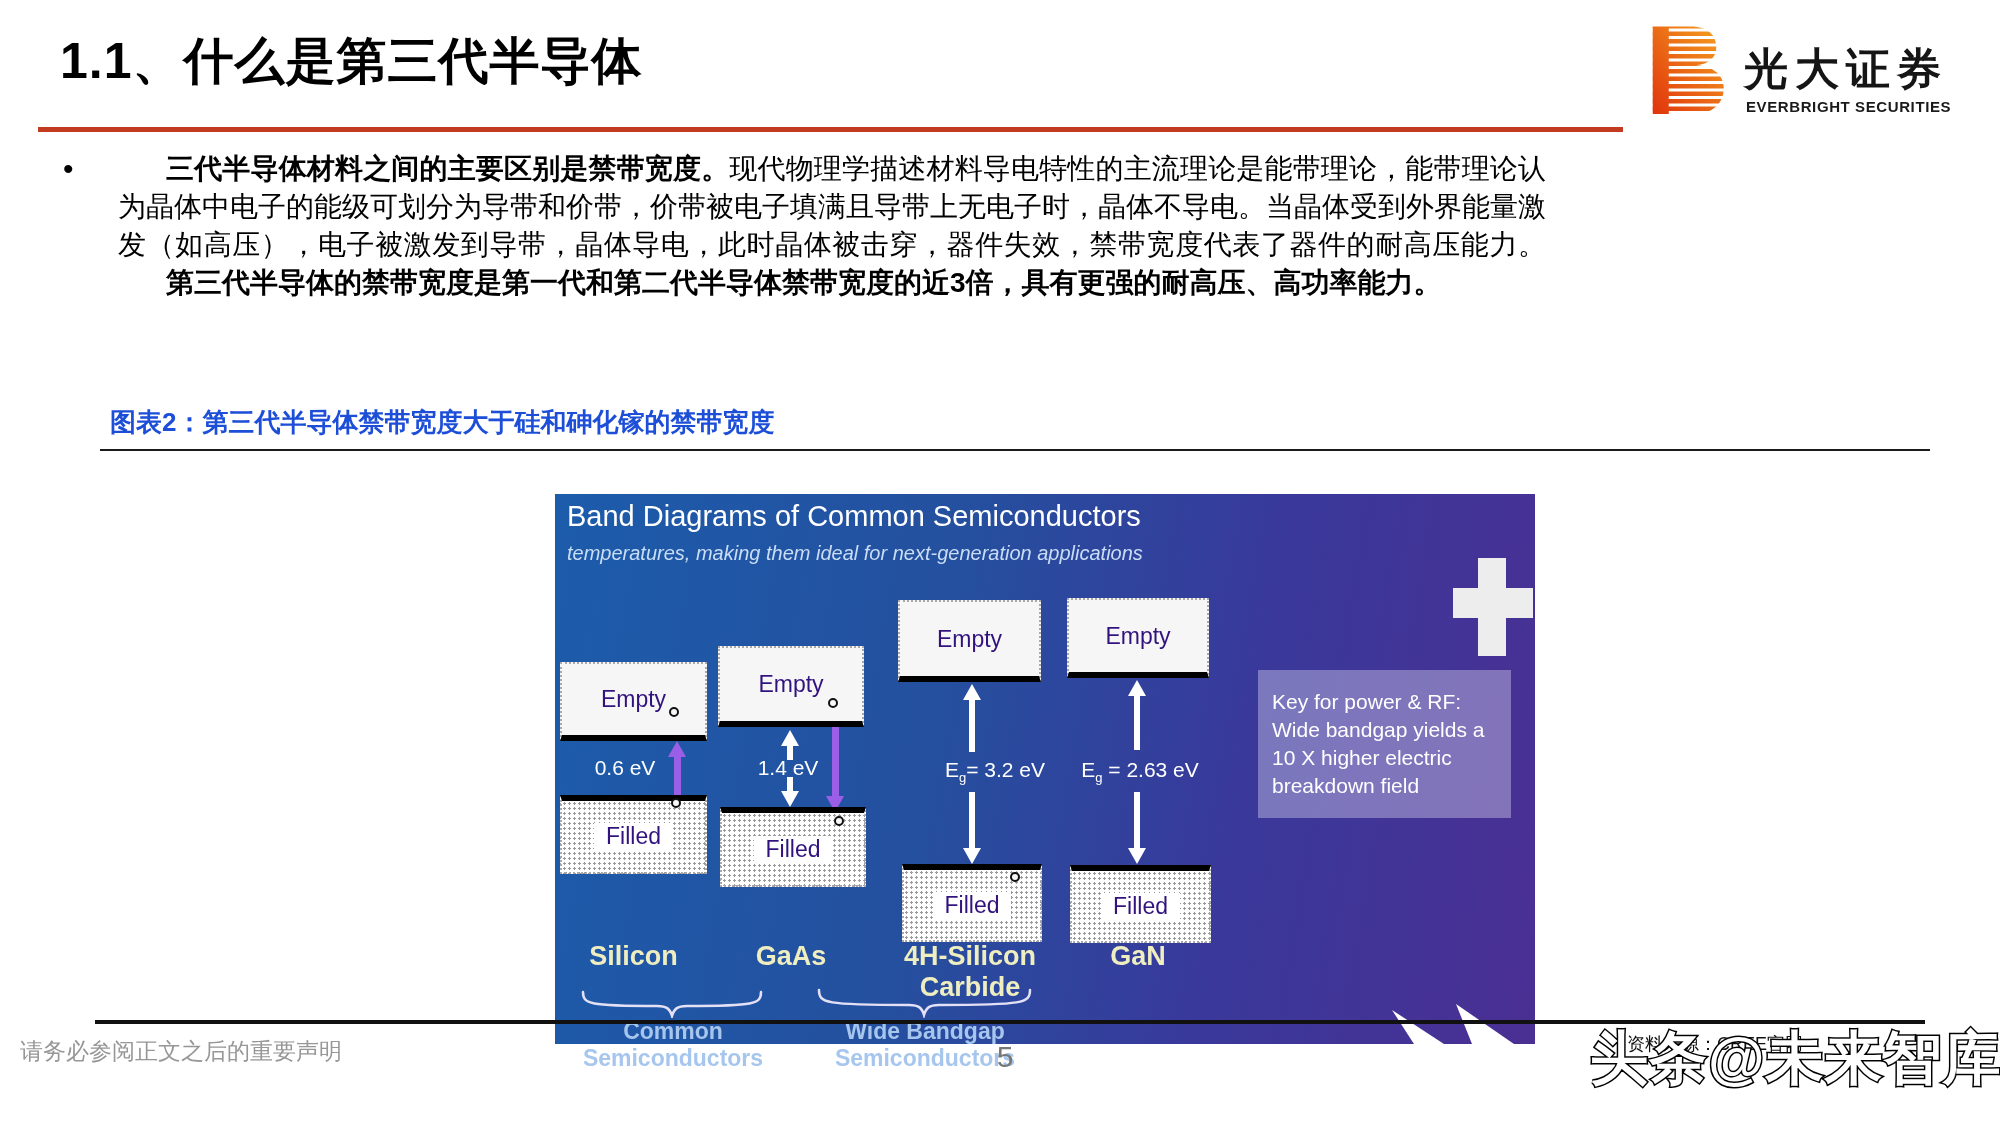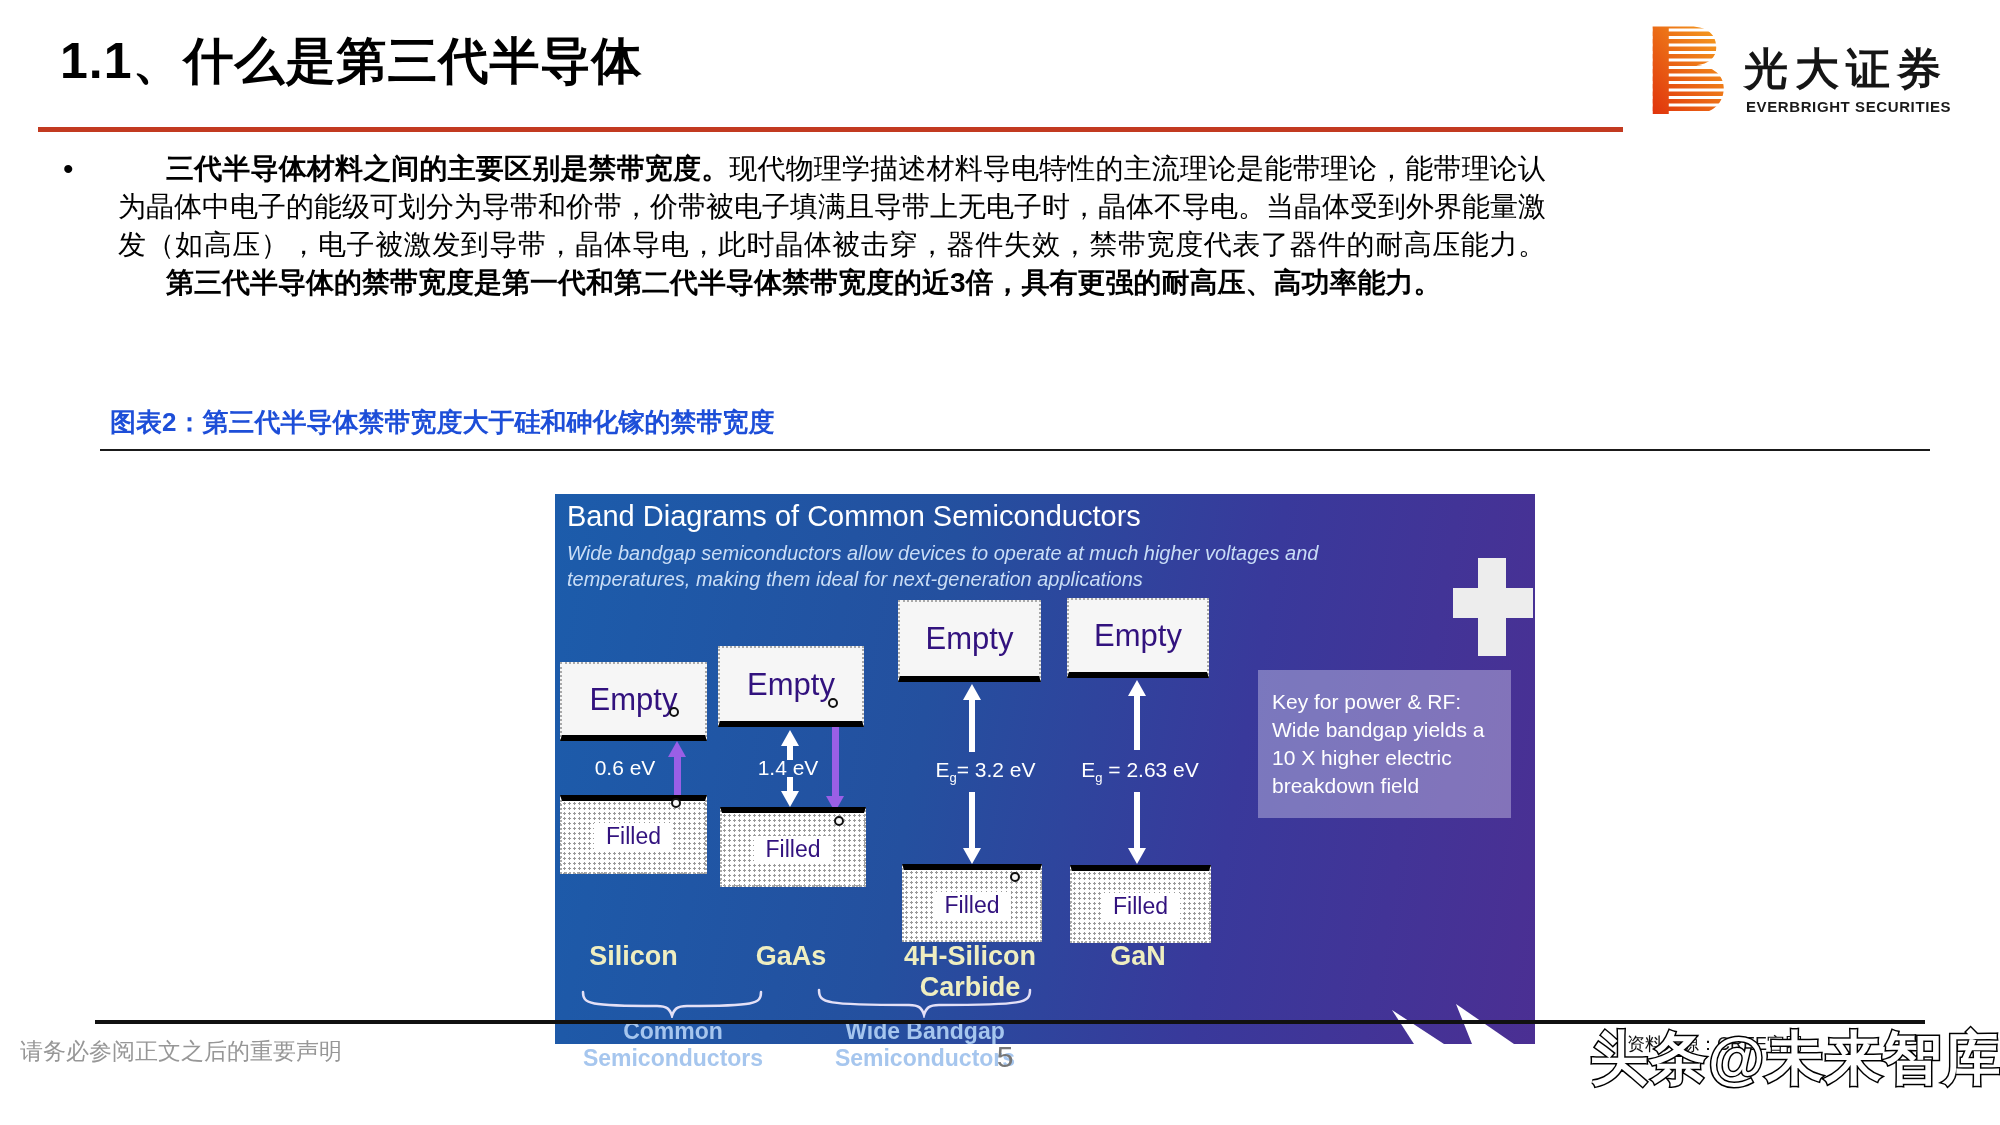--- a/index.html
+++ b/index.html
@@ -24,21 +24,21 @@
   .fig-caption { position:absolute; left:110px; top:405px; font-size:26px; font-weight:bold; color:#1d4ed8; }
   .caption-rule { position:absolute; left:100px; top:449px; width:1830px; height:2px; background:#1a1a1a; }
 
   
   .diagram { position:absolute; left:555px; top:462px; width:980px; height:550px;
              background:linear-gradient(100deg,#1c5cab 0%,#24509f 38%,#39399b 68%,#4b2f93 100%);margin-top:32px; }
   .dg-title { position:absolute; left:12px; top:6px; font-size:29px; color:#fff; }
   .dg-sub { position:absolute; left:12px; top:46px; font-size:20px; font-style:italic; color:#c9ddf6; line-height:26px; }
 
   .ebox { position:absolute; background:#f6f6f6; border:2px dotted #a9a9a9; border-bottom:6px solid #000;
-          display:flex; align-items:center; justify-content:center; color:#32127e; font-size:31px; }
+          display:flex; align-items:center; justify-content:center; color:#32127e; font-size:23px; }
   .fbox { position:absolute; border:2px dotted #a9a9a9; border-top:6px solid #000; background-color:#fff;
           background-image:radial-gradient(#9a9a9a 1px, transparent 1.4px); background-size:5px 5px;
           display:flex; align-items:center; justify-content:center; }
   .fbox .chip { background:#fff; padding:0 12px; color:#32127e; font-size:23px; }
   .electron { position:absolute; width:10px; height:10px; border:2.5px solid #111; border-radius:50%; background:#f8f8f8; }
 
   .arrow { position:absolute; width:18px; }
   .arrow .shaft { position:absolute; left:6px; width:6px; background:#fff; }
   .arrow.up .shaft { top:14px; bottom:0; }
   .arrow.down .shaft { top:0; bottom:14px; }
@@ -108,21 +108,20 @@
 
   <div class="bullet">•</div>
   <p class="para"><span class="b">三代半导体材料之间的主要区别是禁带宽度。</span><span>现代物理学描述材料导电特性的主流理论是能带理论，能带理论认为晶体中电子的能级可划分为导带和价带，价带被电子填满且导带上无电子时，晶体不导电。当晶体受到外界能量激发（如高压），电子被激发到导带，晶体导电，此时晶体被击穿，器件失效，禁带宽度代表了器件的耐高压能力。</span><span class="b">第三代半导体的禁带宽度是第一代和第二代半导体禁带宽度的近3倍，具有更强的耐高压、高功率能力。</span></p>
 
   <div class="fig-caption">图表2：第三代半导体禁带宽度大于硅和砷化镓的禁带宽度</div>
   <div class="caption-rule"></div>
 
   <div class="diagram">
     <div class="dg-title">Band Diagrams of Common Semiconductors</div>
     <div class="dg-sub">
-      <div>Wide bandgap semiconductors allow devices to operate at much higher voltages and</div>
       <div>temperatures, making them ideal for next-generation applications</div>
     </div>
 
     <svg class="plus-icon" width="80" height="98" viewBox="0 0 80 98">
       <rect x="25" y="0" width="28" height="98" fill="#ededed"></rect>
       <rect x="0" y="30" width="80" height="30" fill="#ededed"></rect>
     </svg>
 
     <div>
       <div class="ebox" style="left:5px; top:168px; width:147px; height:79px;">
@@ -171,21 +170,21 @@
         <span>Empty</span>
       </div>
       <div class="arrow up" style="left:408px; top:190px; height:68px;">
           <span class="head"></span>
           <span class="shaft"></span>
         </div>
       <div class="arrow down" style="left:408px; top:298px; height:72px;">
           <span class="head"></span>
           <span class="shaft"></span>
         </div>
-      <div class="ev" style="left:358px; top:264px; width:145px;"><span>E</span><sub>g</sub><span>= 3.2 eV</span></div>
+      <div class="ev" style="left:345px; top:264px; width:145px;text-align:right;"><span>E</span><sub>g</sub><span>= 3.2 eV</span></div>
       <div class="fbox" style="left:347px; top:370px; width:140px; height:78px;">
         <span class="chip">Filled</span>
         <span class="electron" style="left:106px; top:2px;"></span>
       </div>
       <div class="mat" style="left:330px; top:447px; width:170px;">4H-Silicon</div>
       <div class="mat" style="left:330px; top:478px; width:170px;">Carbide</div>
     </div>
 
     <div>
       <div class="ebox" style="left:512px; top:104px; width:142px; height:80px;">

